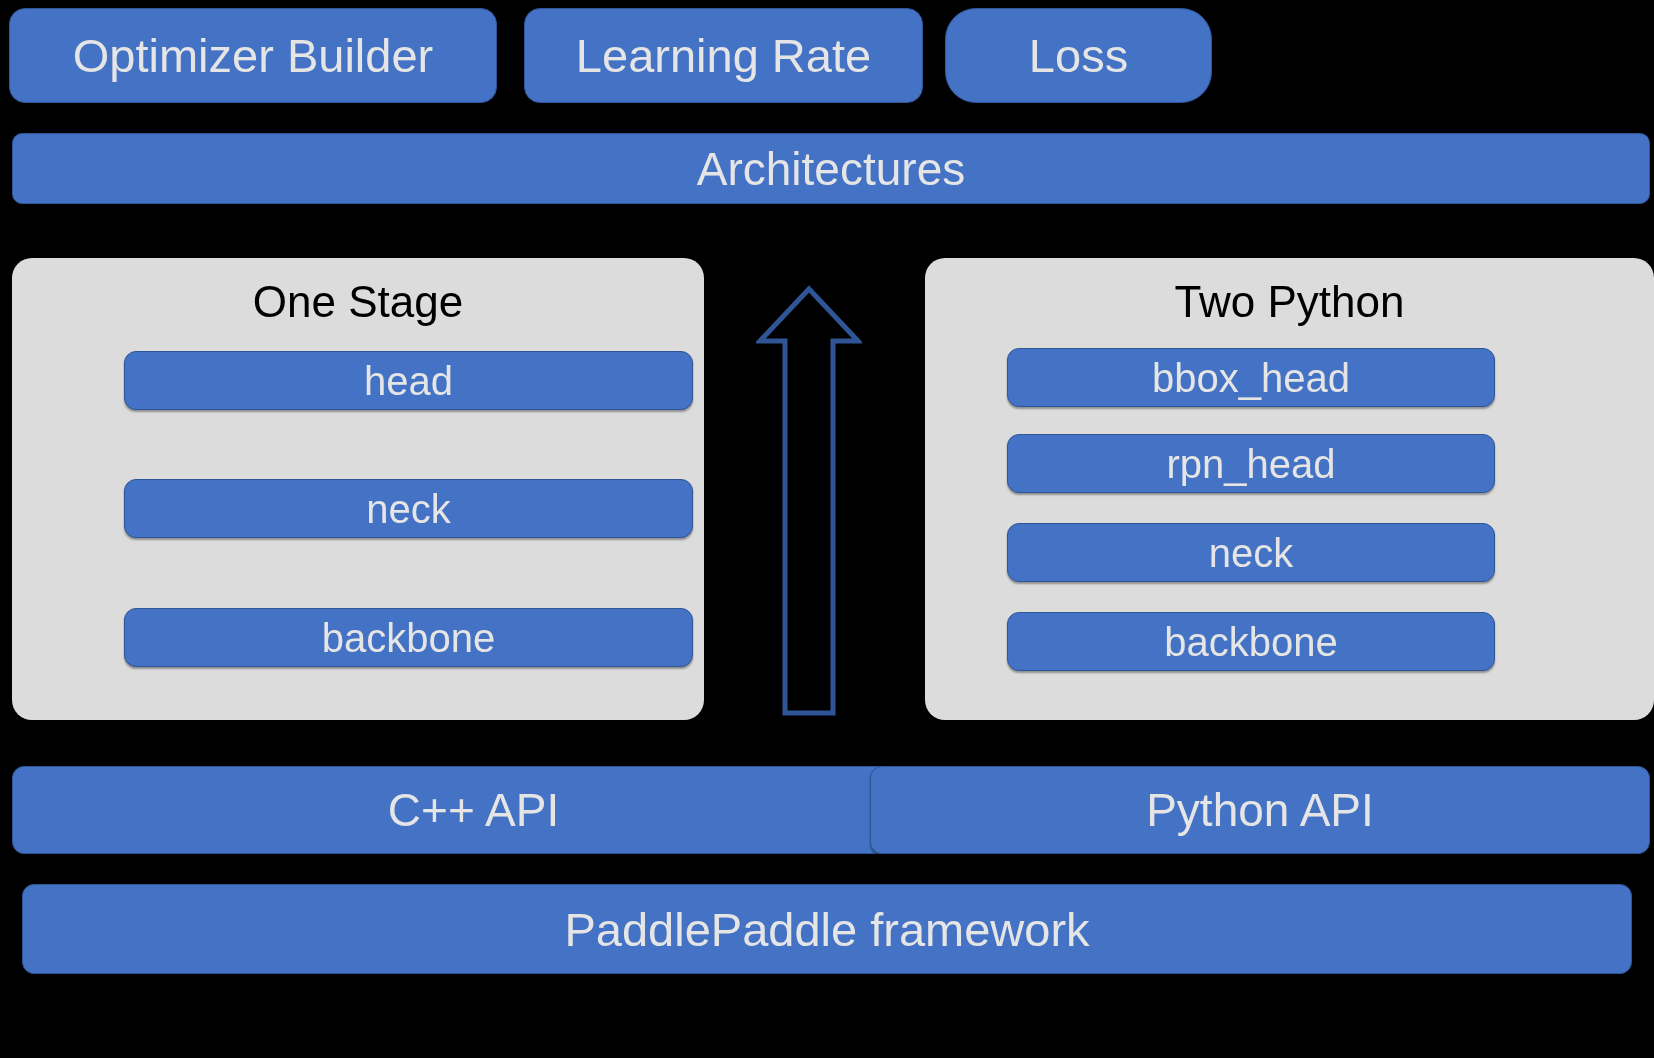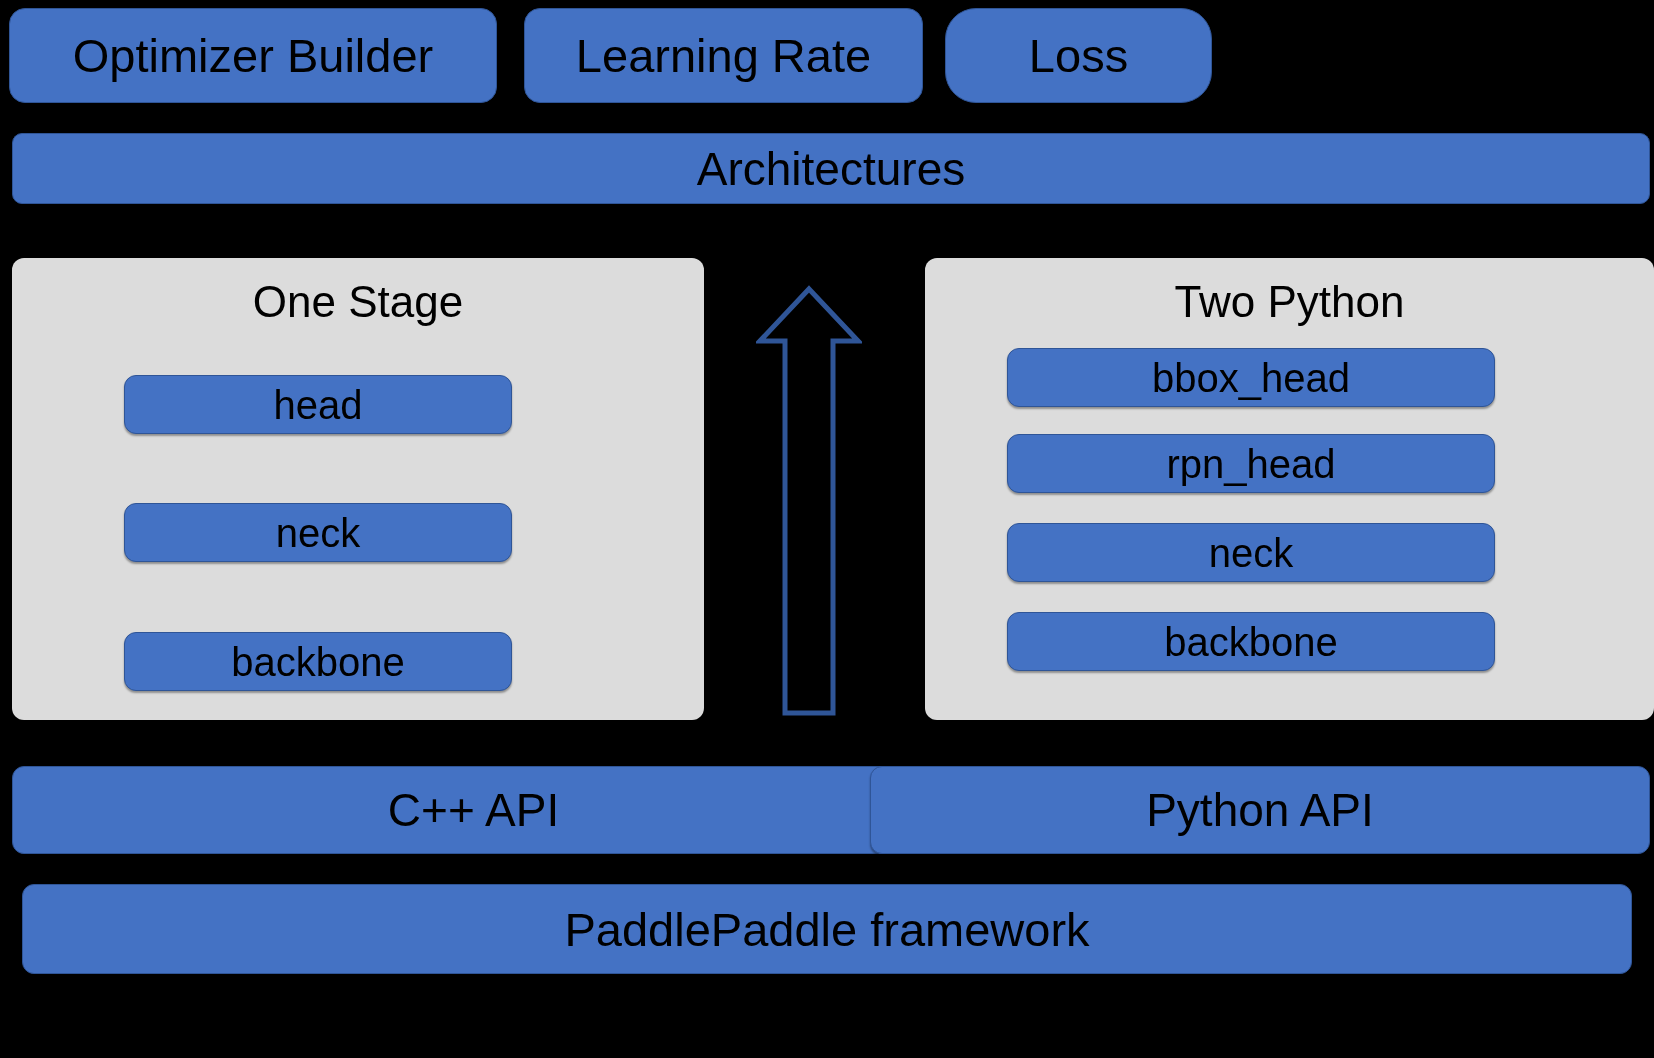--- a/index.html
+++ b/index.html
@@ -17,21 +17,21 @@
   }
   .blue-box {
     position: absolute;
     background: #4472c4;
     border: 1px solid #2f5597;
     border-radius: 14px;
     box-sizing: border-box;
     display: flex;
     align-items: center;
     justify-content: center;
-    color: #000000;
+    color: #e5e5e5;
     box-shadow: 0 2px 2px rgba(0,0,0,0.35);
   }
   .blue-box > span {
     display: block;
     line-height: 1;
     white-space: nowrap;
   }
   
   .top-row-box { height: 95px; top: 8px; font-size: 47px; border-radius: 16px; }
   #box-optimizer-builder { left: 9px;    width: 488px; }
@@ -42,21 +42,21 @@
   
   #box-architectures {
     left: 12px; top: 133px; width: 1638px; height: 71px;
     font-size: 46px; border-radius: 10px;
   }
 
   
   .stage-panel {
     position: absolute;
     background: #dcdcdc;
-    border-radius: 12px;
+    border-radius: 20px;
     box-sizing: border-box;
     box-shadow: 0 3px 4px rgba(0,0,0,0.3);
   }
   #panel-one-stage { left: 12px;  top: 258px; width: 692px; height: 462px; }
   #panel-two-stage { left: 925px; top: 258px; width: 729px; height: 462px; }
 
   .panel-title {
     position: absolute;
     left: 0; right: 0;
     text-align: center;
@@ -67,21 +67,21 @@
   }
   #panel-one-stage .panel-title { top: 22px; }
   #panel-two-stage .panel-title { top: 22px; }
 
   .stage-item {
     position: absolute;
     border-radius: 12px;
     font-size: 40px;
   }
   
-  #panel-one-stage .stage-item { left: 112px; width: 388px; height: 59px; margin-top: 24px; }
+  #panel-one-stage .stage-item { left: 112px; width: 569px; height: 59px; }
   #one-item-0 { top: 93px; }
   #one-item-1 { top: 221px; }
   #one-item-2 { top: 350px; }
 
   
   #panel-two-stage .stage-item { left: 82px; width: 488px; height: 59px; }
   #two-item-0 { top: 90px; }
   #two-item-1 { top: 176px; }
   #two-item-2 { top: 265px; }
   #two-item-3 { top: 354px; }

